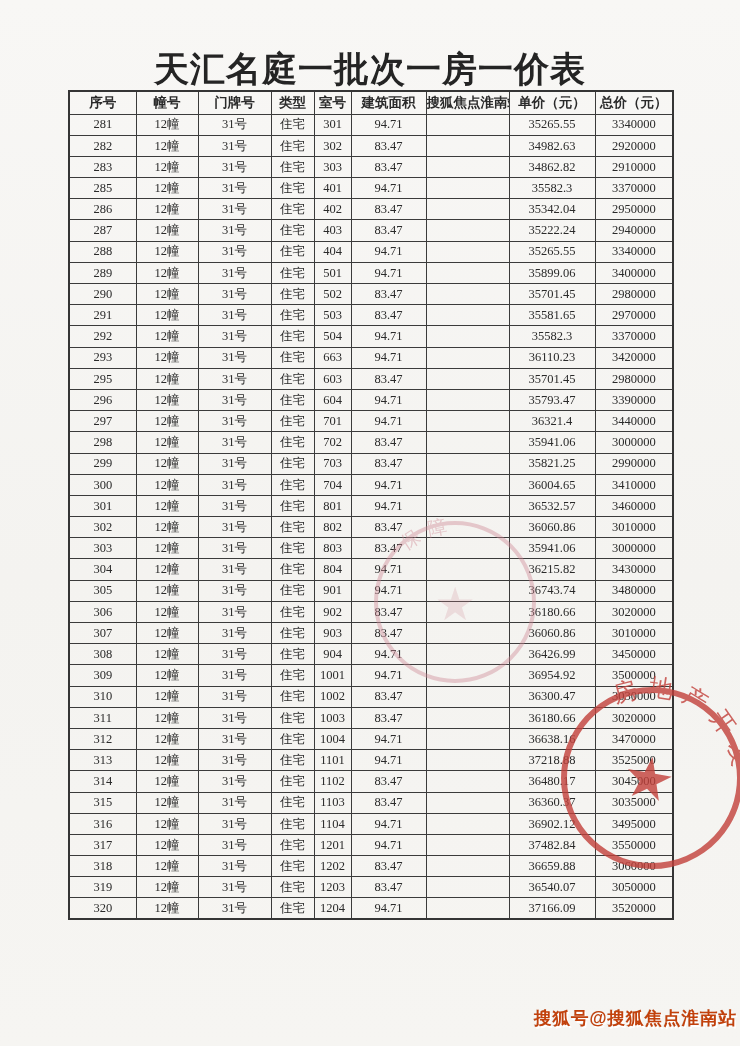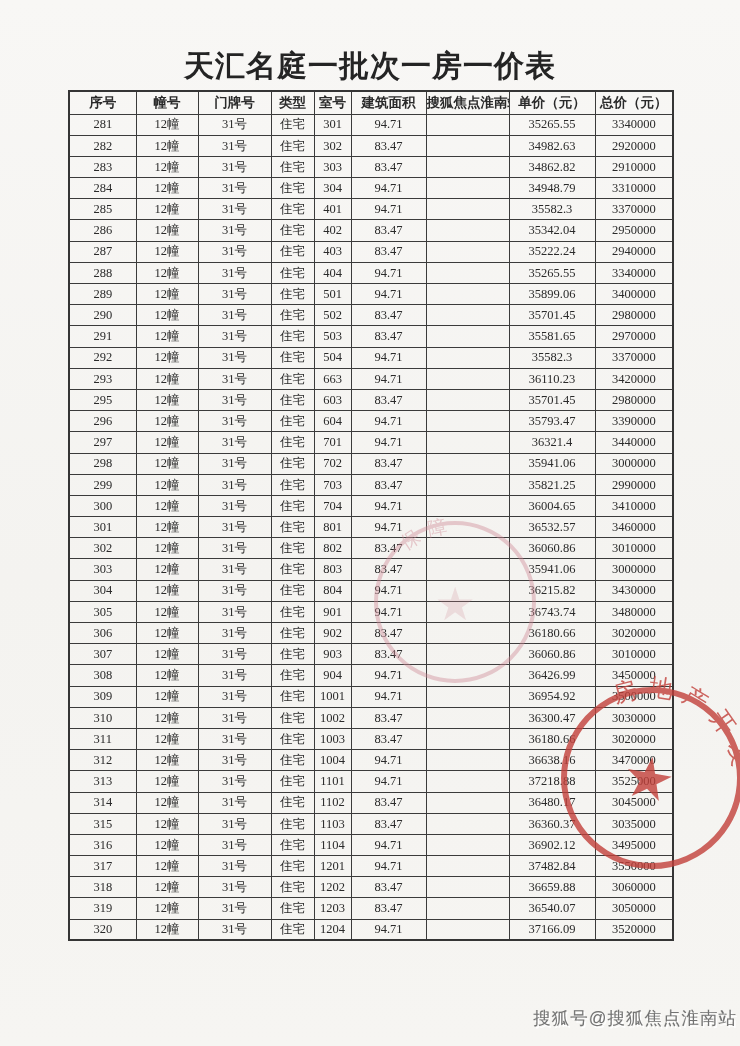--- a/index.html
+++ b/index.html
@@ -7,21 +7,21 @@
   body {
     position: relative;
     background: linear-gradient(180deg, #f8f7f5 0%, #f4f3f0 55%, #f6f5f2 100%);
     overflow: hidden;
     font-family: "Liberation Serif", "DejaVu Serif", serif;
   }
   .page-title {
     position: absolute;
     top: 46px; left: 0; width: 100%;
     text-align: center;
-    font-size: 30px;
+    font-size: 35px;
     font-weight: 600;
     letter-spacing: 1px;
     color: #242424;
   }
   .table-wrap {
     position: absolute;
     left: 68px; top: 90px;
   }
   table.price-table {
     border-collapse: collapse;
@@ -56,23 +56,23 @@
   .seal-center { left: 360px; top: 507px; opacity: 0.42; }
   .seal-right  { left: 537px; top: 663px; opacity: 0.80; }
   .seal svg { display: block; }
   
   .watermark {
     position: absolute;
     top: 1006px;
     right: 3px;
     font-family: "Liberation Sans", "DejaVu Sans", sans-serif;
     font-size: 17.5px;
-    font-weight: normal;
+    font-weight: bold;
     letter-spacing: 1px;
-    color: #737373;
+    color: #c2410c;
     text-shadow: 1.5px 1.5px 0 #ffffff, -0.5px -0.5px 0 #d8d8d4;
   }
 </style>
 </head>
 <body>
 
 <div class="page-title">天汇名庭一批次一房一价表</div>
 
 <div class="table-wrap">
   <table class="price-table">
@@ -126,31 +126,20 @@
         <tr>
           <td>283</td>
           <td>12幢</td>
           <td>31号</td>
           <td>住宅</td>
           <td>303</td>
           <td>83.47</td>
           <td></td>
           <td>34862.82</td>
           <td>2910000</td>
-        </tr>
-        <tr>
-          <td>284</td>
-          <td>12幢</td>
-          <td>31号</td>
-          <td>住宅</td>
-          <td>304</td>
-          <td>94.71</td>
-          <td></td>
-          <td>34948.79</td>
-          <td>3310000</td>
         </tr>
         <tr>
           <td>285</td>
           <td>12幢</td>
           <td>31号</td>
           <td>住宅</td>
           <td>401</td>
           <td>94.71</td>
           <td></td>
           <td>35582.3</td>

